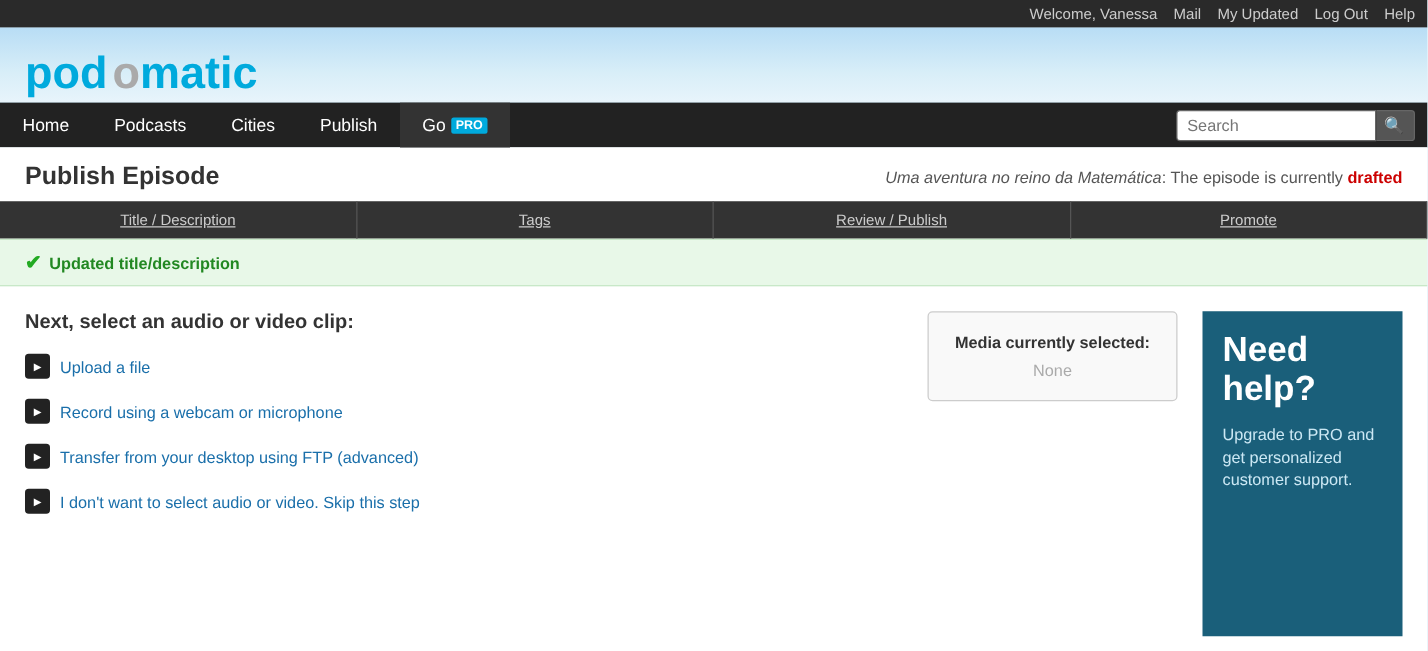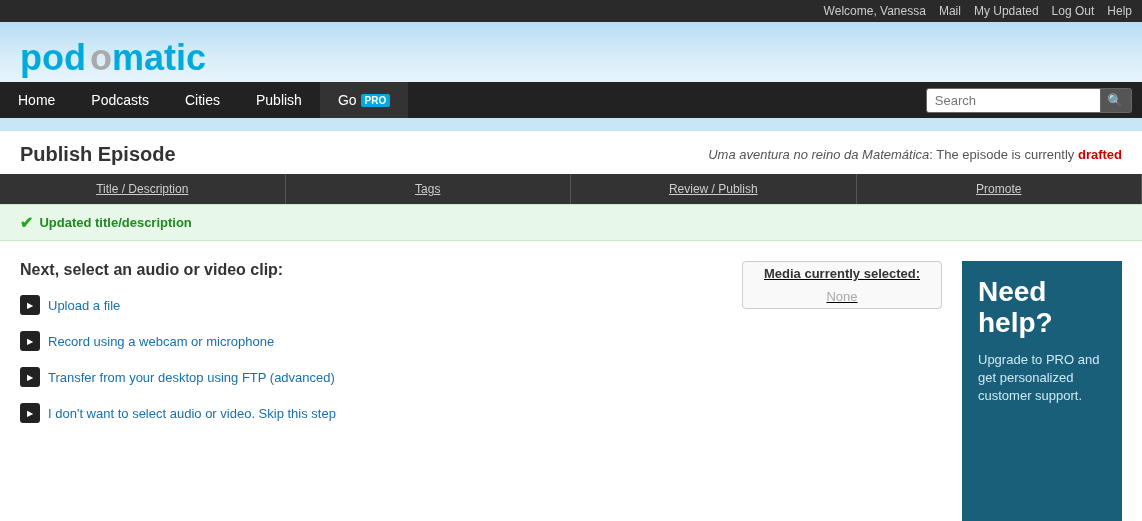--- a/index.html
+++ b/index.html
@@ -75,21 +75,21 @@
       align-items: center;
       padding-right: 10px;
     }
     .search-input {
       padding: 4px 8px;
       border: 1px solid #666;
       border-radius: 3px 0 0 3px;
       background: #fff;
       color: #333;
       font-size: 13px;
-      width: 175px;
+      width: 160px;
       outline: none;
     }
     .search-btn {
       background: #555;
       border: 1px solid #666;
       border-left: none;
       border-radius: 0 3px 3px 0;
       padding: 4px 7px;
       cursor: pointer;
       color: #fff;
@@ -103,21 +103,20 @@
       padding: 0;
     }
 
     
     .page-header {
       display: flex;
       justify-content: space-between;
       align-items: center;
       padding: 12px 20px 8px 20px;
       background: #fff;
-      margin-top: 13px;
     }
     .page-title {
       font-size: 20px;
       font-weight: bold;
       color: #333;
     }
     .draft-notice {
       font-size: 13px;
       color: #555;
     }
@@ -205,26 +204,25 @@
       color: #1a6faa;
       text-decoration: none;
       font-size: 13px;
     }
 
     
     .media-box {
       width: 200px;
       border: 1px solid #ccc;
       border-radius: 4px;
-      padding: 4px;
+      padding: 16px;
       text-align: center;
       background: #f9f9f9;
       height: fit-content;
       margin-top: 0;
-      text-decoration: underline;
     }
     .media-box-title {
       font-size: 13px;
       font-weight: bold;
       color: #333;
       margin-bottom: 8px;
     }
     .media-box-value {
       font-size: 13px;
       color: #aaa;

